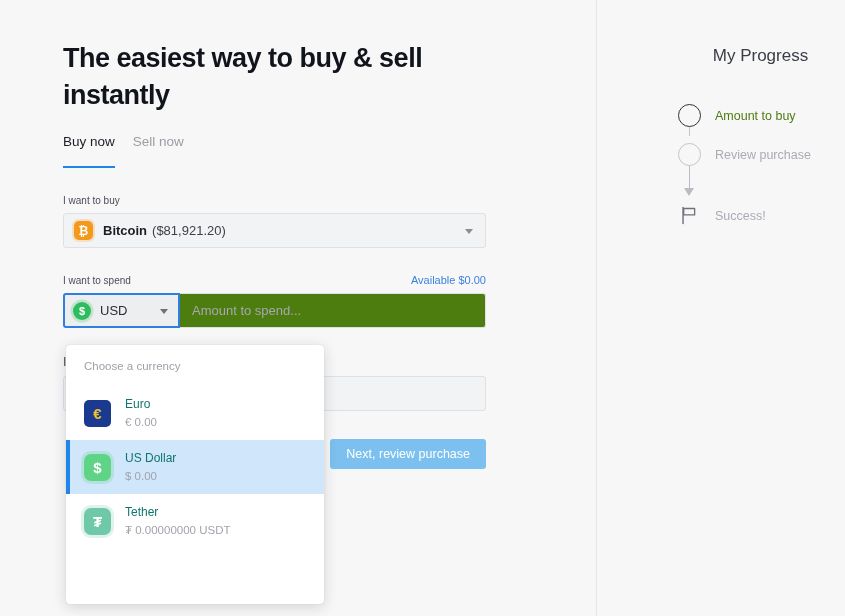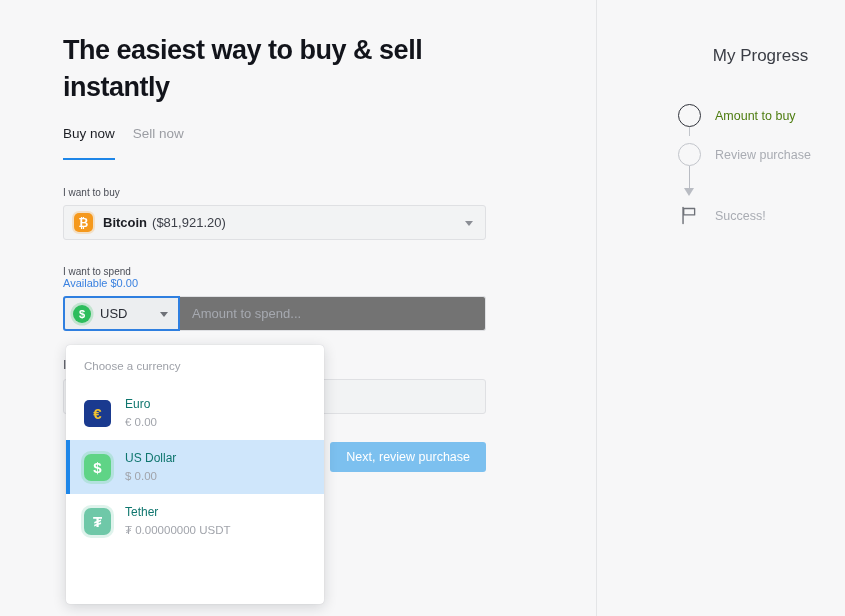--- a/index.html
+++ b/index.html
@@ -28,21 +28,21 @@
 
   
   .left {
     position: absolute;
     left: 63px; top: 0;
     width: 430px;
   }
 
   .headline {
     margin: 0;
-    padding-top: 32px;
+    padding-top: 40px;
     font-size: 27px;
     line-height: 37px;
     font-weight: bold;
     letter-spacing: -0.5px;
     color: #12141b;
     width: 420px;
   }
 
   
   .tabs {
@@ -72,21 +72,20 @@
     margin-top: 27px;
     margin-bottom: 7px;
   }
   .label-row {
     display: flex;
     justify-content: space-between;
     align-items: baseline;
     margin-top: 26px;
     margin-bottom: 7px;
     width: 423px;
-    flex-direction: column;
   }
   .label-row .field-label { margin: 0; }
   .available-link {
     font-size: 11px;
     color: #3b82e0;
     cursor: pointer;
   }
 
   
   .asset-select {
@@ -177,21 +176,21 @@
     right: 10px; top: 50%;
     margin-top: -2px;
     width: 0; height: 0;
     border-left: 4.5px solid transparent;
     border-right: 4.5px solid transparent;
     border-top: 5px solid #6e7178;
   }
   .amount-input {
     flex: 1;
     height: 35px;
-    background: #737373;
+    background: #4d7c0f;
     border: 1px solid #dfe0e3;
     border-left: none;
     border-radius: 0 3px 3px 0;
     font-size: 13px;
     color: #1c1e24;
     padding: 0 12px;
     outline: none;
     font-family: "Liberation Sans", sans-serif;
   }
   .amount-input::placeholder { color: #a6a9b0; }

